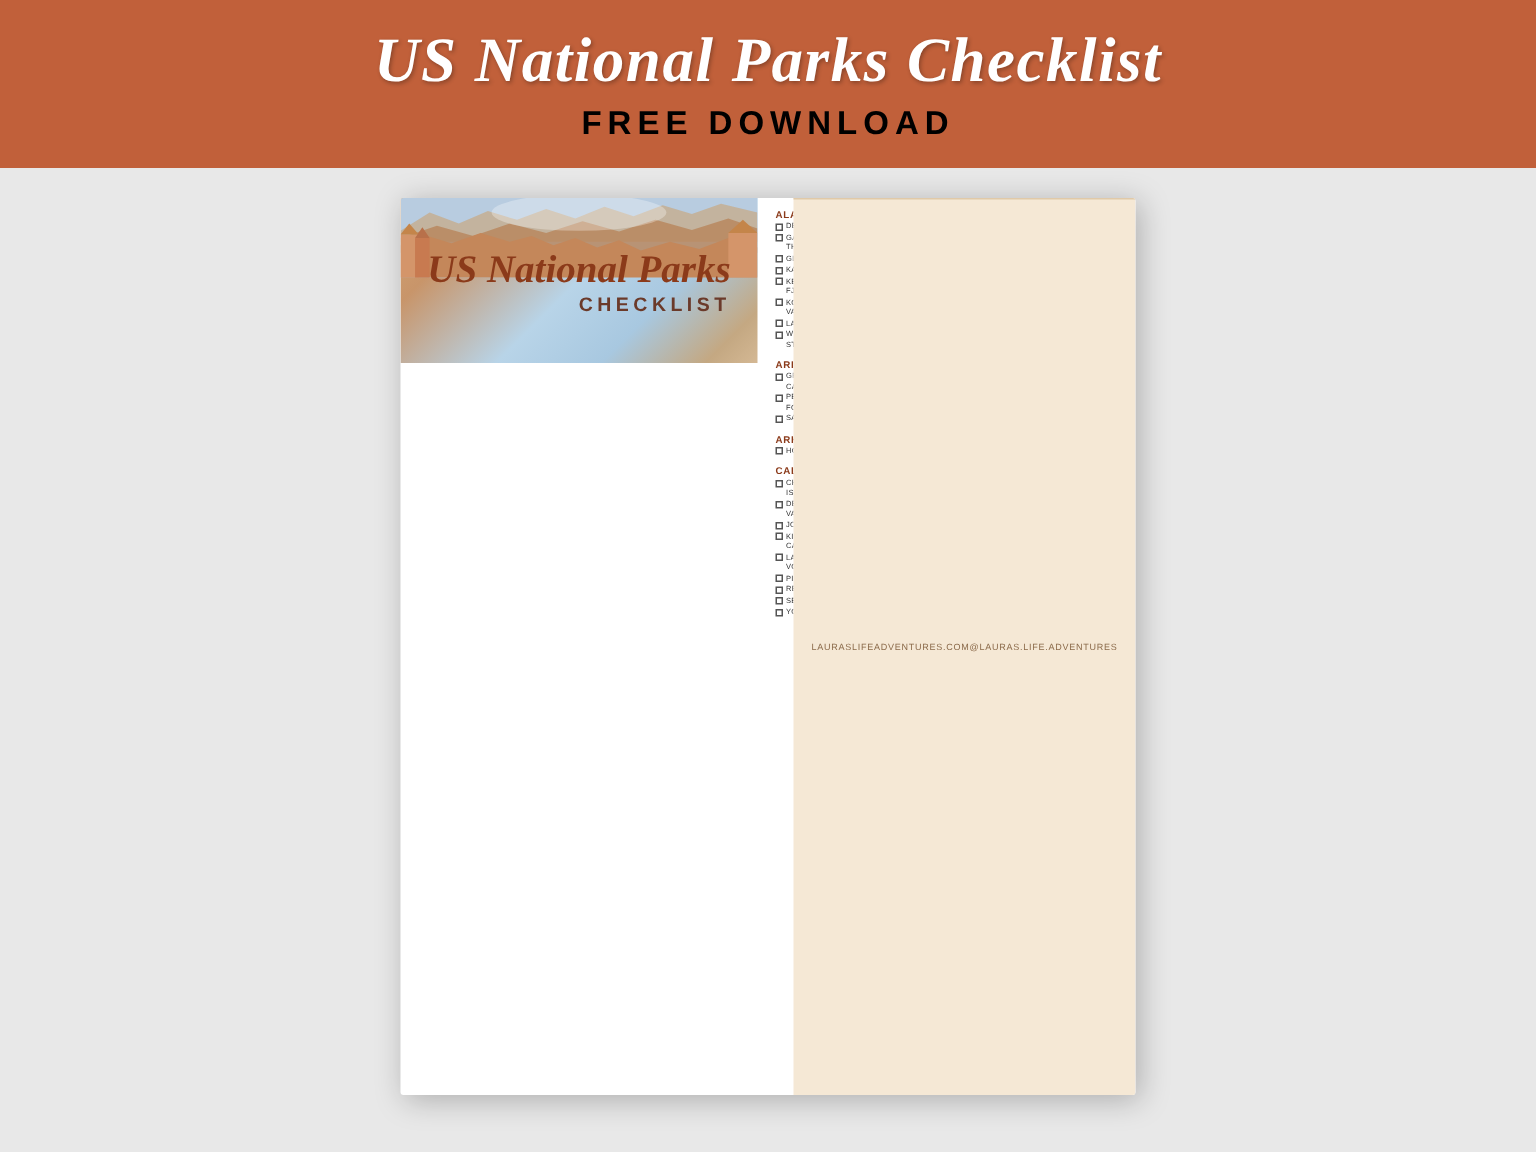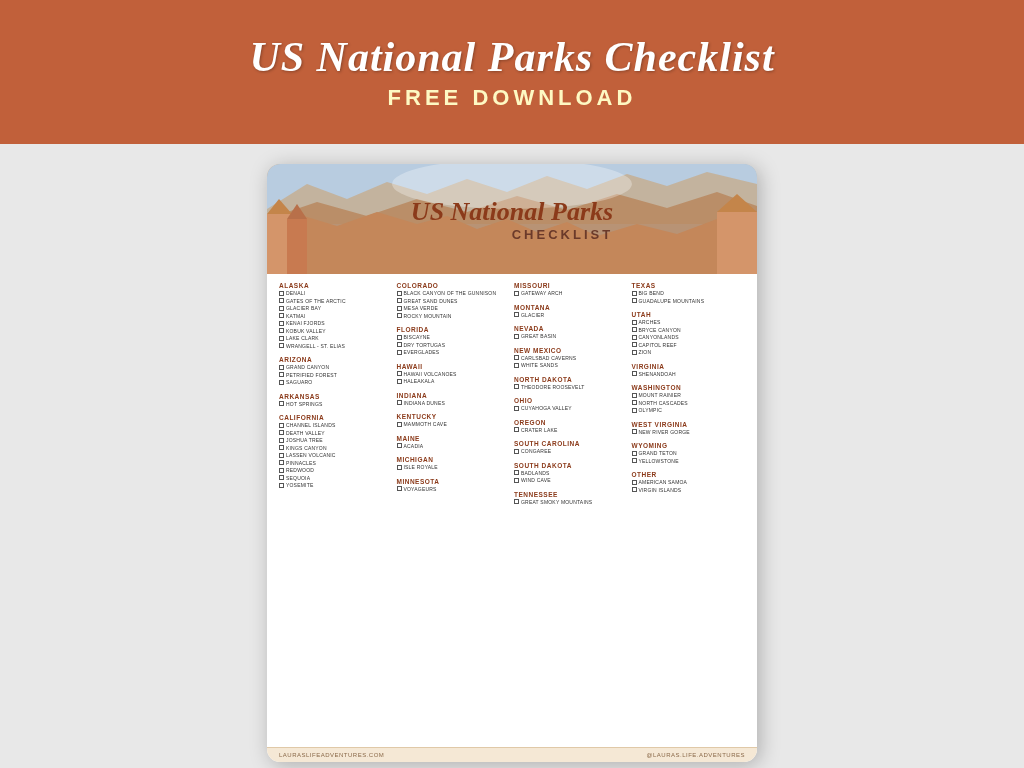--- a/index.html
+++ b/index.html
@@ -8,38 +8,38 @@
       height: 768px;
       background: #e8e8e8;
       font-family: Arial, sans-serif;
       overflow: hidden;
     }
 
     
     .header-banner {
       background: #c1603a;
       width: 100%;
-      height: 144px;
+      height: 112px;
       display: flex;
       flex-direction: column;
       align-items: center;
       justify-content: center;
     }
     .header-title-script {
       font-family: 'Georgia', cursive;
       font-size: 42px;
       color: white;
       font-style: italic;
       font-weight: bold;
       letter-spacing: 1px;
       text-shadow: 1px 1px 3px rgba(0,0,0,0.3);
     }
     .header-title-sub {
       font-size: 22px;
-      color: #fef9c3;
+      color: #000000;
       font-weight: bold;
       letter-spacing: 4px;
       margin-top: 4px;
     }
 
     
     .content-area {
       background: #e8e8e8;
       display: flex;
       justify-content: center;
@@ -47,24 +47,23 @@
       padding: 20px;
       height: calc(768px - 140px);
     }
 
     
     .checklist-card {
       background: white;
       width: 490px;
       height: 598px;
       box-shadow: 3px 3px 20px rgba(0,0,0,0.25);
-      border-radius: 13px;
+      border-radius: 2px;
       overflow: hidden;
       display: flex;
-      flex-direction: column;
     }
 
     
     .card-header-img {
       width: 100%;
       height: 110px;
       background: linear-gradient(135deg, #d4a574 0%, #c8956a 20%, #b8d4e8 50%, #a8c8e0 70%, #c4a882 90%, #d4b894 100%);
       position: relative;
       display: flex;
       flex-direction: column;

